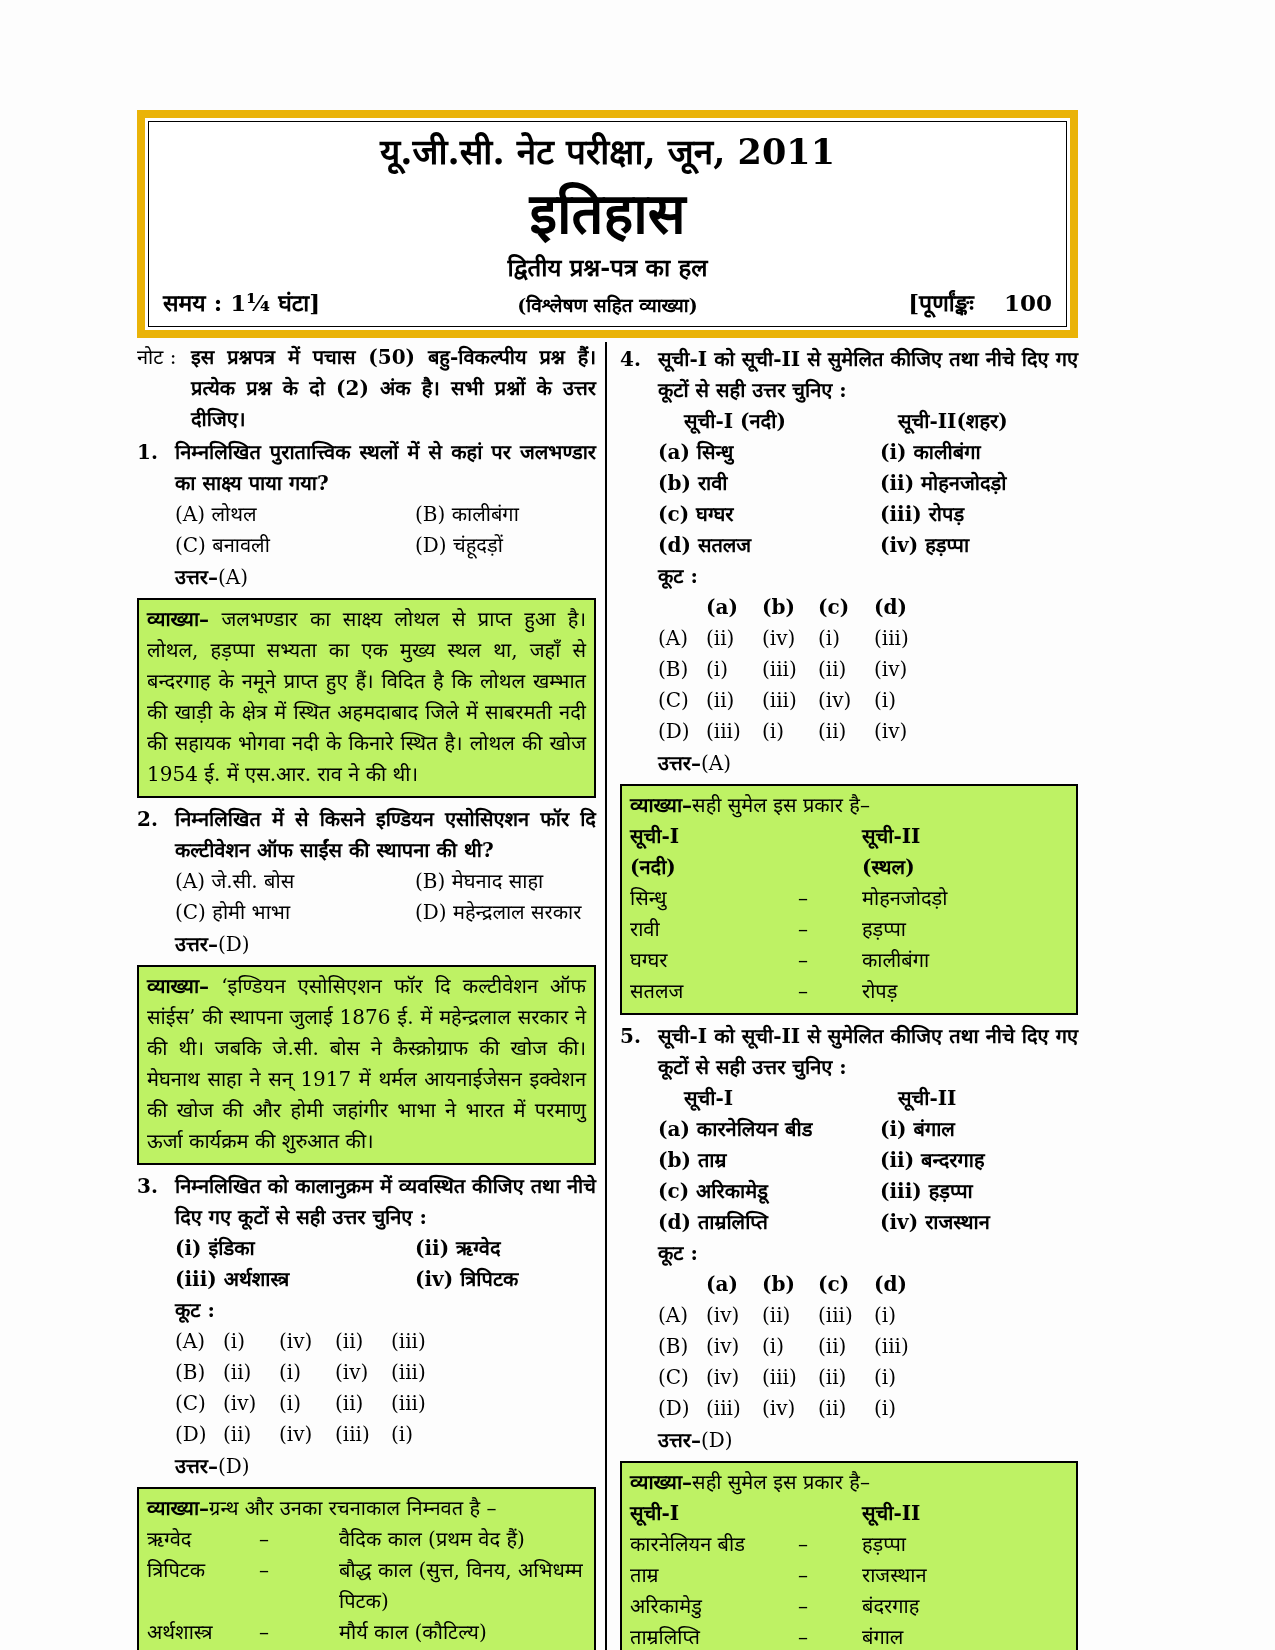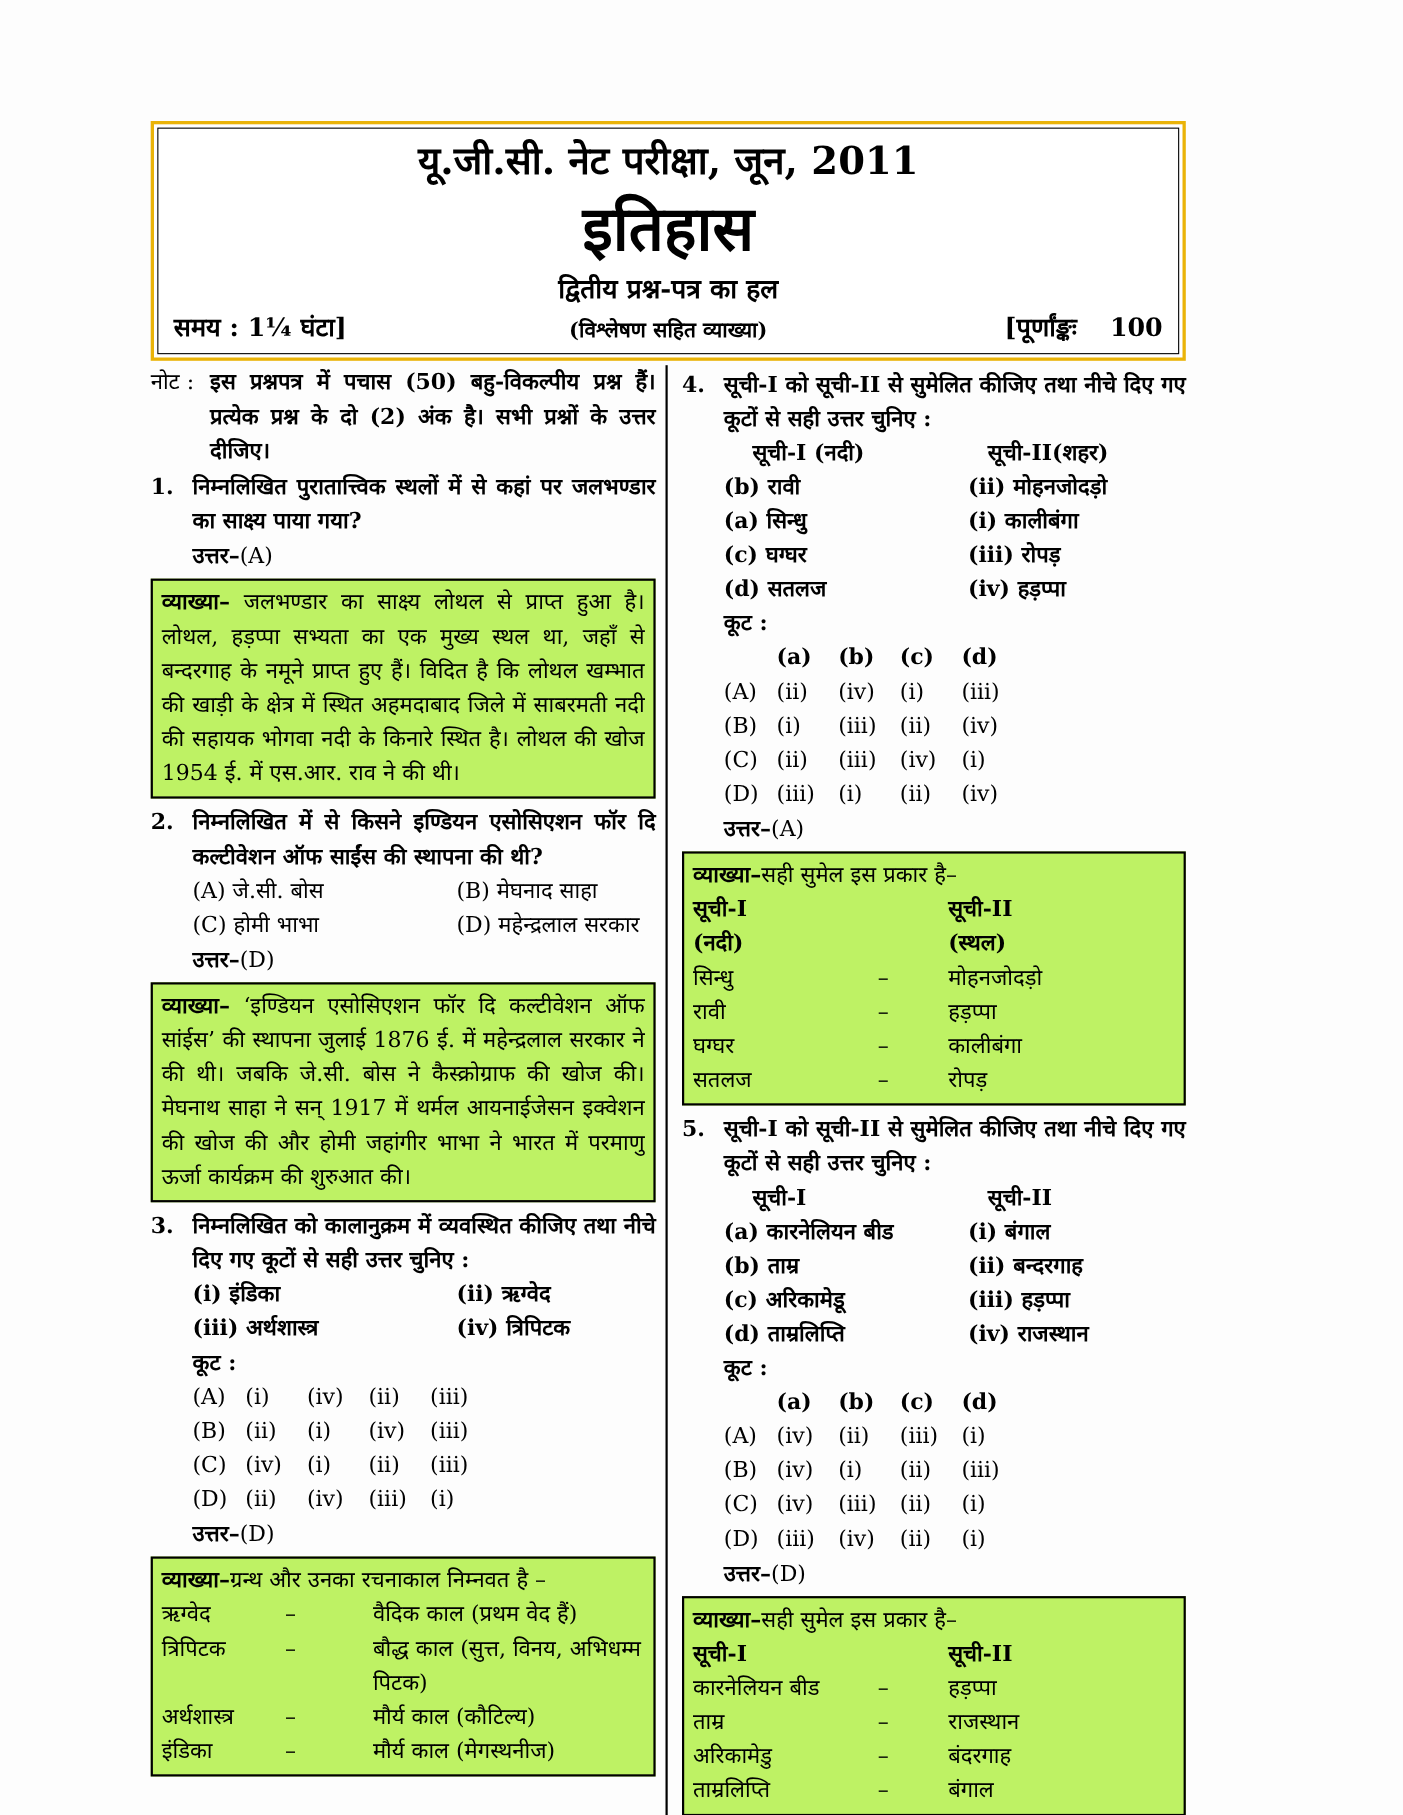--- a/index.html
+++ b/index.html
@@ -6,21 +6,21 @@
   html,body { margin:0; padding:0; }
   body {
     width:1275px; height:1650px; background:#fdfdfd; color:#000;
     font-family:"DejaVu Serif","Liberation Serif",serif;
     font-size:20px; line-height:1.55; overflow:hidden; position:relative;
   }
   .sheet { position:absolute; left:137px; top:110px; width:941px; }
   .jus { text-align:justify; }
 
   
-  .header-box { border:3px solid #eab308; padding:3px; background:#fff; }
+  .header-box { border:8px solid #eab308; padding:3px; background:#fff; }
   .header-inner { border:1px solid #000; padding:8px 14px 6px; }
   .h-exam   { text-align:center; font-weight:bold; font-size:35px; line-height:1.25; }
   .h-subject{ text-align:center; font-weight:bold; font-size:56px; line-height:1.25; margin-top:4px; }
   .h-paper  { text-align:center; font-weight:bold; font-size:24px; line-height:1.2; margin-top:6px; }
   .h-bottom { display:flex; align-items:flex-end; margin-top:2px; }
   .h-time   { width:240px; font-weight:bold; font-size:23px; white-space:nowrap; }
   .h-analysis { flex:1; text-align:center; font-weight:bold; font-size:19px; }
   .h-marks  { width:240px; text-align:right; font-weight:bold; font-size:23px; white-space:nowrap; }
   .h-marks .val { margin-left:30px; }
 
@@ -89,20 +89,26 @@
 
       <div class="note">
         <span class="nlabel">नोट :</span>
         <span class="ntext">इस प्रश्नपत्र में पचास (50) बहु-विकल्पीय प्रश्न हैं। प्रत्येक प्रश्न के दो (2) अंक है। सभी प्रश्नों के उत्तर दीजिए।</span>
       </div>
 
       <div class="q">
         <span class="qnum">1.</span>
         <div class="qbody">
           <div class="qtext">निम्नलिखित पुरातात्त्विक स्थलों में से कहां पर जलभण्डार का साक्ष्य पाया गया?</div>
+          <div class="opts2">
+            <span><span>(A)</span> <span>लोथल</span></span>
+            <span><span>(B)</span> <span>कालीबंगा</span></span>
+            <span><span>(C)</span> <span>बनावली</span></span>
+            <span><span>(D)</span> <span>चंहूदड़ों</span></span>
+          </div>
           <div class="ans"><span class="alabel">उत्तर–</span><span>(A)</span></div>
         </div>
       </div>
 
       <div class="expl jus">
         <span class="elabel">व्याख्या–</span>
         <span>जलभण्डार का साक्ष्य लोथल से प्राप्त हुआ है। लोथल, हड़प्पा सभ्यता का एक मुख्य स्थल था, जहाँ से बन्दरगाह के नमूने प्राप्त हुए हैं। विदित है कि लोथल खम्भात की खाड़ी के क्षेत्र में स्थित अहमदाबाद जिले में साबरमती नदी की सहायक भोगवा नदी के किनारे स्थित है। लोथल की खोज 1954 ई. में एस.आर. राव ने की थी।</span>
       </div>
 
       <div class="q">
@@ -198,26 +204,26 @@
       <div class="q">
         <span class="qnum">4.</span>
         <div class="qbody">
           <div class="qtext">सूची-I को सूची-II से सुमेलित कीजिए तथा नीचे दिए गए कूटों से सही उत्तर चुनिए :</div>
           <div class="pairhead">
             <span class="ph1">सूची-I (नदी)</span>
             <span class="ph2">सूची-II(शहर)</span>
           </div>
           <div class="pairs">
             <div class="prow">
+                <span><span>(a)</span> <span>सिन्धु</span></span>
+                <span><span>(i)</span> <span>कालीबंगा</span></span>
+              </div>
+            <div class="prow">
                 <span><span>(b)</span> <span>रावी</span></span>
                 <span><span>(ii)</span> <span>मोहनजोदड़ो</span></span>
-              </div>
-            <div class="prow">
-                <span><span>(a)</span> <span>सिन्धु</span></span>
-                <span><span>(i)</span> <span>कालीबंगा</span></span>
               </div>
             <div class="prow">
                 <span><span>(c)</span> <span>घग्घर</span></span>
                 <span><span>(iii)</span> <span>रोपड़</span></span>
               </div>
             <div class="prow">
                 <span><span>(d)</span> <span>सतलज</span></span>
                 <span><span>(iv)</span> <span>हड़प्पा</span></span>
               </div>
           </div>

